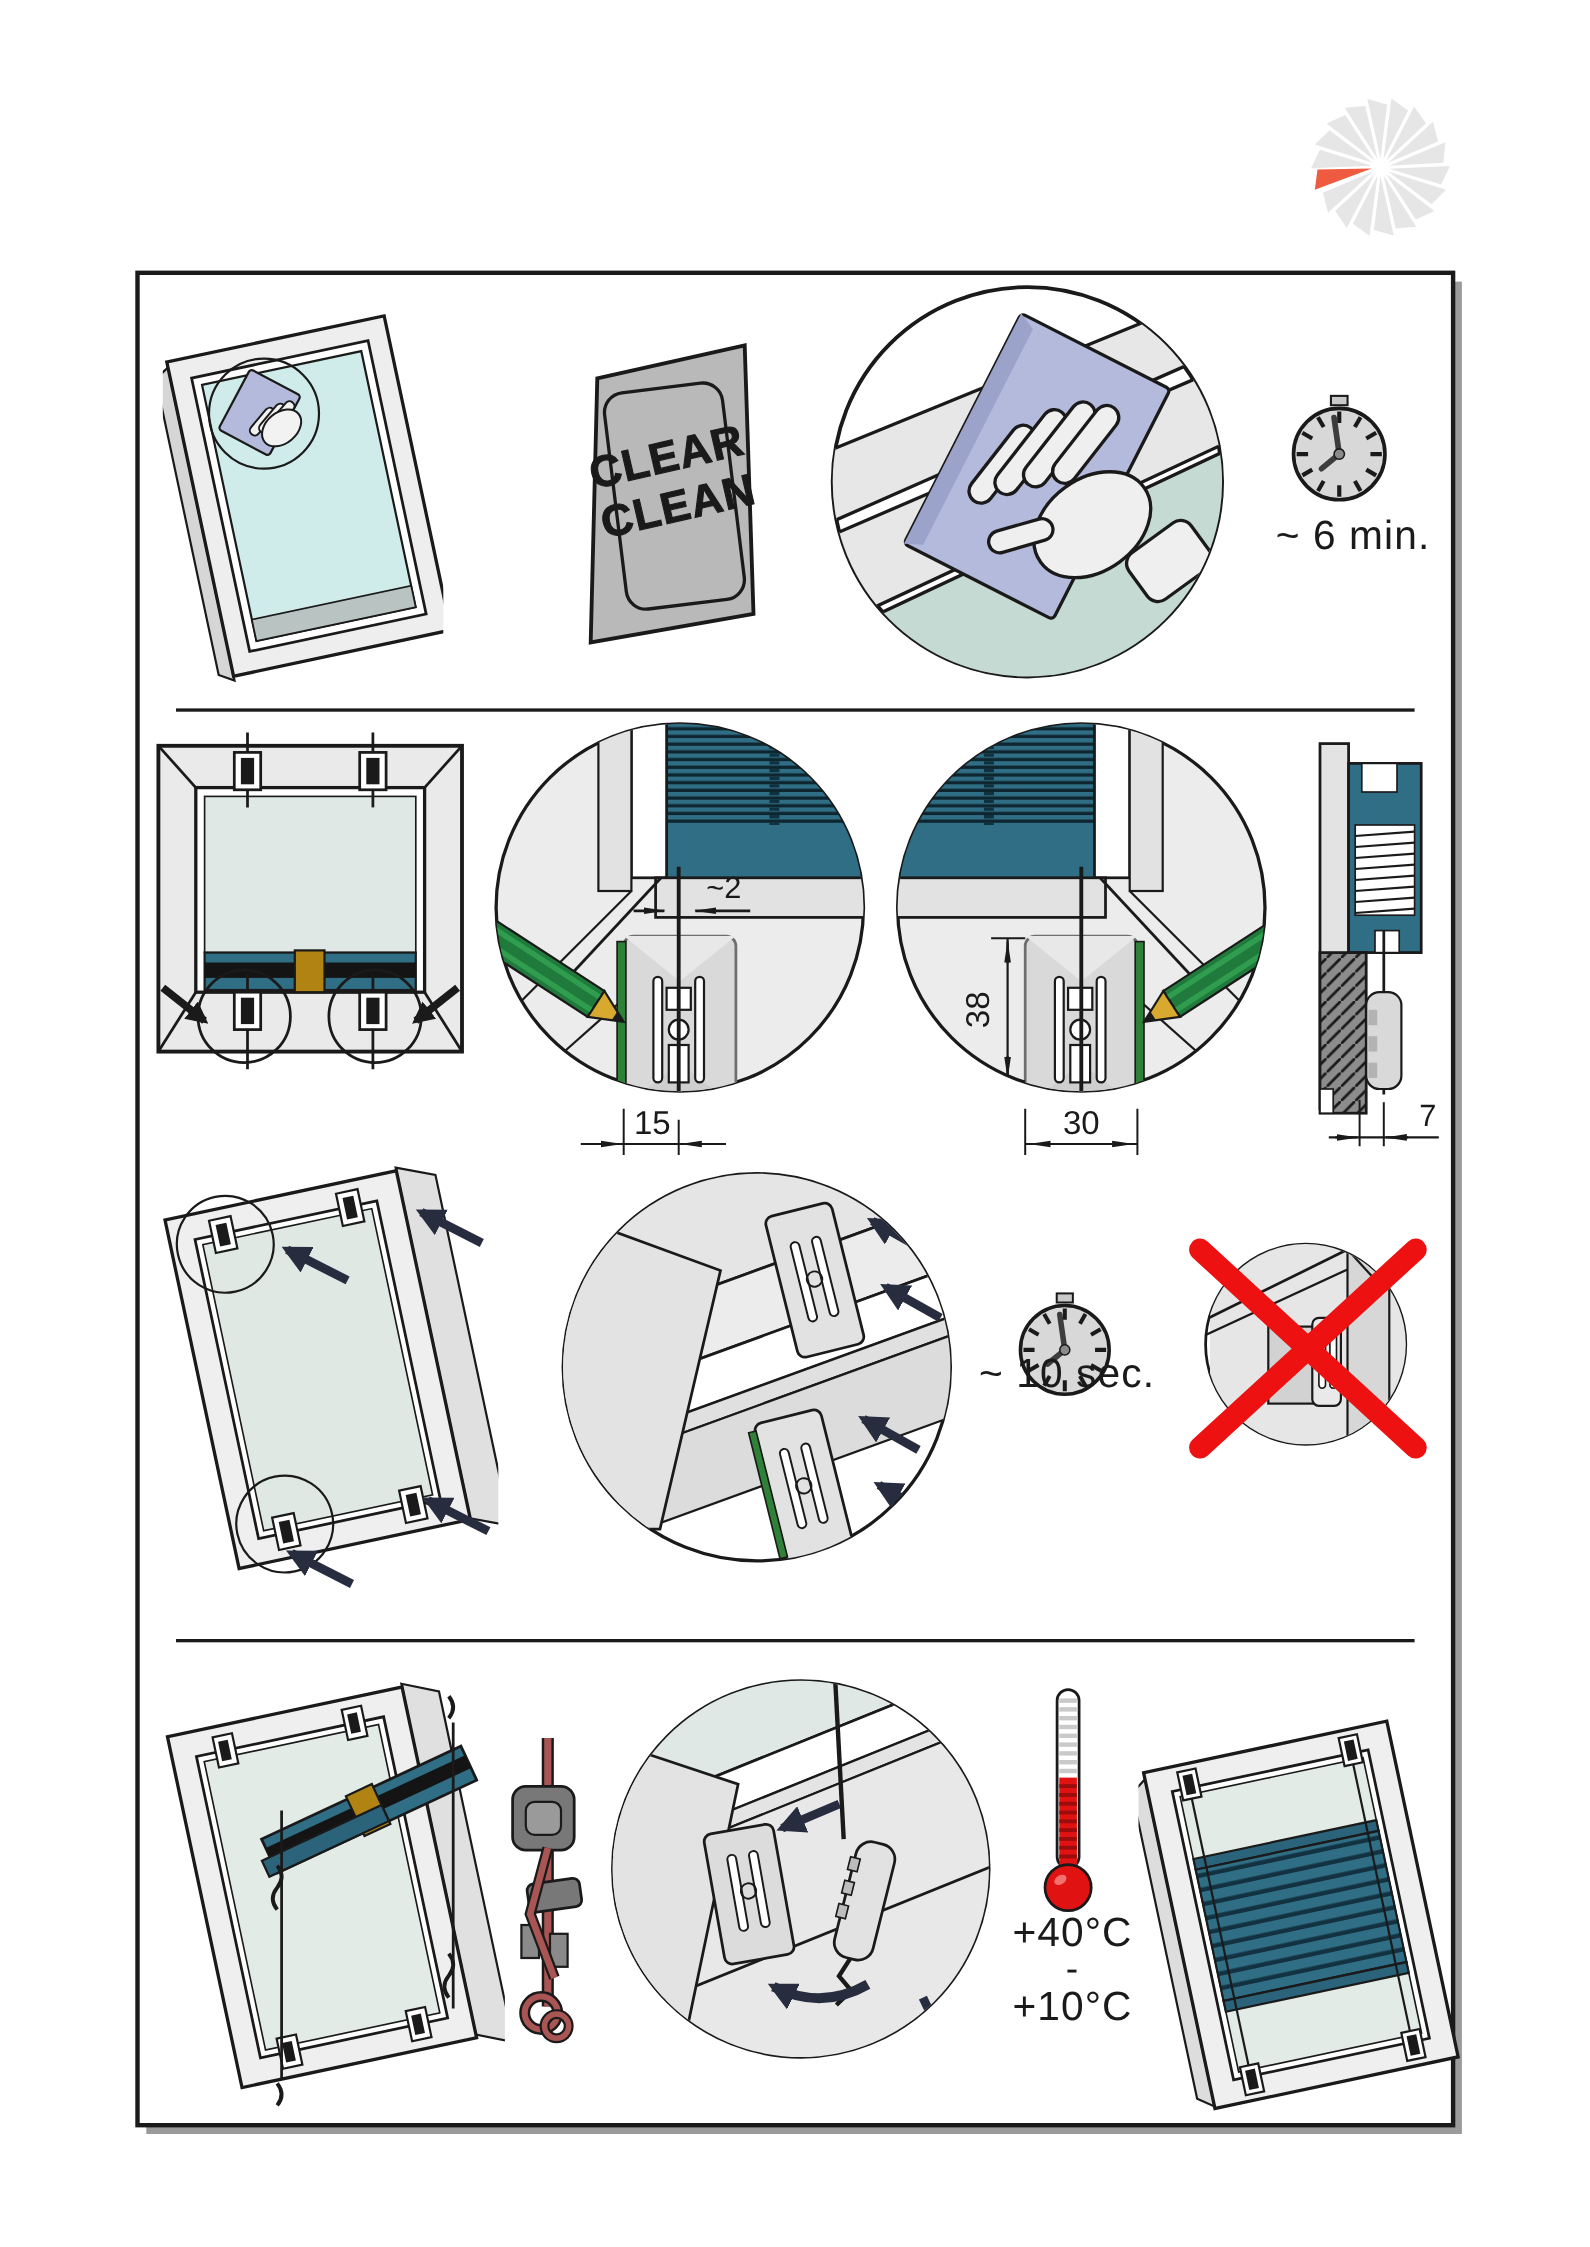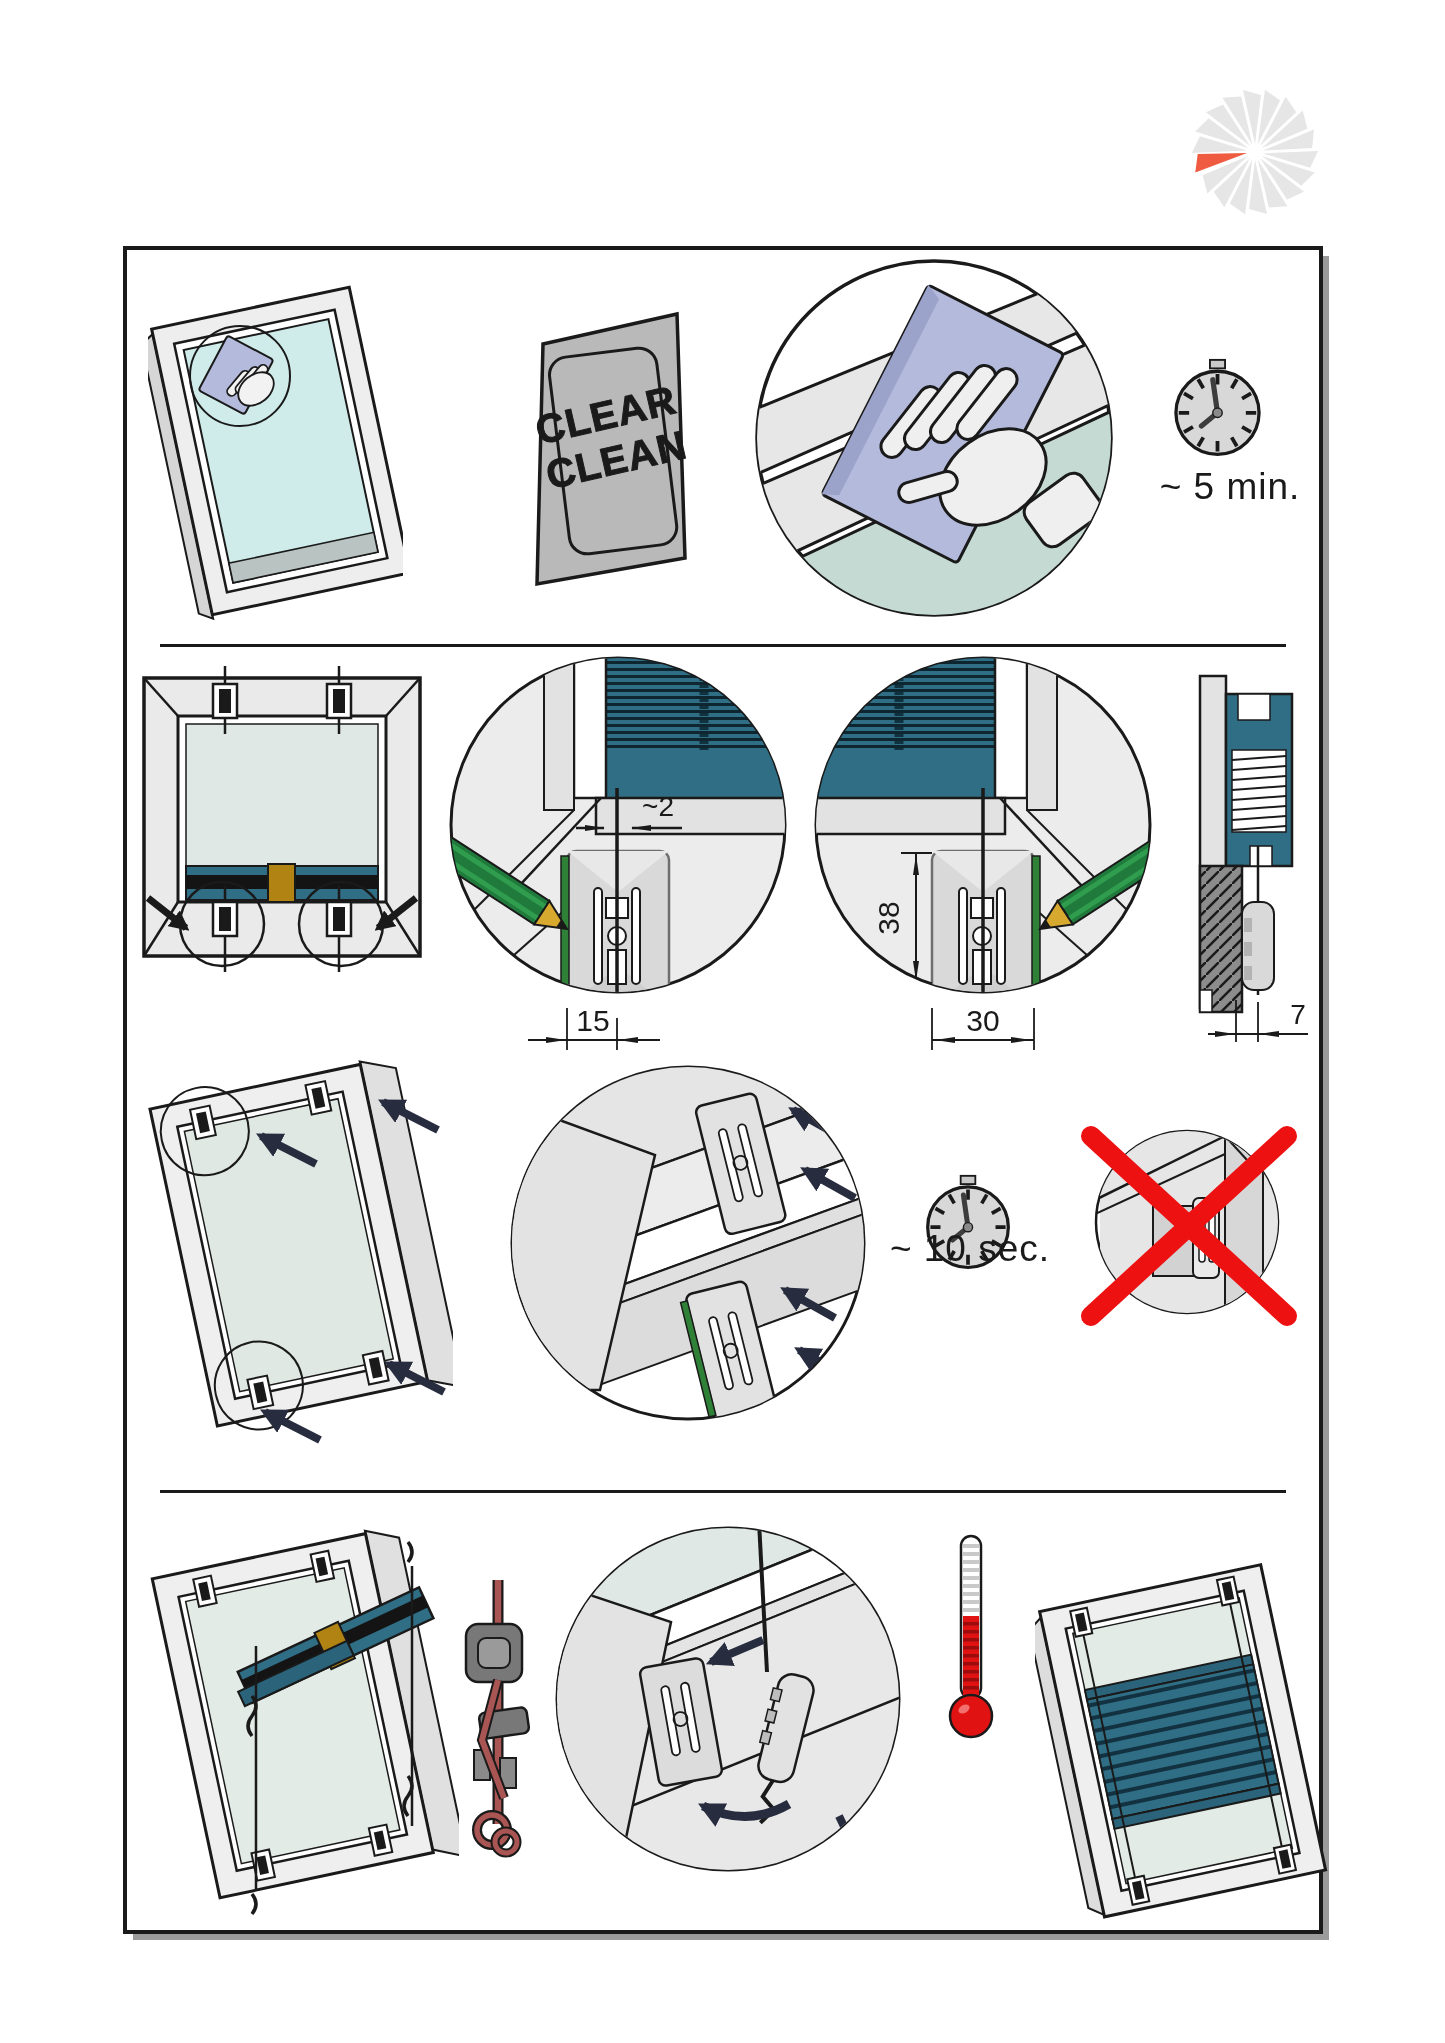--- a/index.html
+++ b/index.html
@@ -151,21 +151,21 @@
         <ellipse cx="245" cy="225" rx="58" ry="42" transform="rotate(-36 245 225)"></ellipse>
         <rect x="280" y="232" width="70" height="52" rx="12" transform="rotate(-36 315 258)"></rect>
         <rect x="170" y="205" width="20" height="60" rx="10" transform="rotate(74 180 235)"></rect>
       </g>
     </g>
   </svg>
 
   <svg class="abs" style="left:1170px;top:358px" width="95" height="102" viewBox="0 0 100 108">
       <use href="#symClock"></use>
     </svg>
-  <div class="lbl lbl-big" style="left:1130px;top:466px;width:200px">~ 5 min.</div>
+  <div class="lbl lbl-big" style="left:1130px;top:466px;width:200px">~ 6 min.</div>
 
   <svg class="abs" style="left:128px;top:662px" width="312" height="350" viewBox="0 0 312 350">
     <rect x="16" y="16" width="276" height="278" fill="#eaeaea" stroke="#1a1a1a" stroke-width="3.5"></rect>
     <g stroke="#1a1a1a" stroke-width="2.5">
       <line x1="16" y1="16" x2="50" y2="54"></line>
         <line x1="292" y1="16" x2="258" y2="54"></line>
       <line x1="16" y1="294" x2="50" y2="240"></line>
         <line x1="292" y1="294" x2="258" y2="240"></line>
     </g>
     <rect x="50" y="54" width="208" height="186" fill="#ffffff" stroke="#1a1a1a" stroke-width="3"></rect>
@@ -563,20 +563,25 @@
         <rect x="40" y="116" width="16" height="3.5"></rect>
       <rect x="40" y="124" width="16" height="3.5"></rect>
         <rect x="40" y="132" width="16" height="3.5"></rect>
       <rect x="40" y="140" width="16" height="3.5"></rect>
         <rect x="40" y="148" width="16" height="3.5"></rect>
       <rect x="40" y="156" width="16" height="3.5"></rect>
     </g>
     <circle cx="48" cy="186" r="21" fill="#E01212" stroke="#1a1a1a" stroke-width="2.5"></circle>
     <ellipse cx="41" cy="179" rx="6" ry="4" fill="#f2706e" transform="rotate(-30 41 179)"></ellipse>
   </svg>
+  <div class="lbl temps" style="left:895px;top:1738px;width:160px">
+    <div>+40°C</div>
+    <div class="dash">-</div>
+    <div>+10°C</div>
+  </div>
 
   <svg class="abs" style="left:1035px;top:1532px" width="300" height="392" viewBox="0 0 300 392">
     <g transform="rotate(-12 150 196)">
       <polygon points="32,58 18,68 18,352 32,362" fill="#dddddd" stroke="#1a1a1a" stroke-width="2"></polygon>
       <rect x="32" y="52" width="226" height="312" fill="#efefef" stroke="#1a1a1a" stroke-width="3"></rect>
       <rect x="54" y="74" width="182" height="268" fill="#ffffff" stroke="#1a1a1a" stroke-width="2.5"></rect>
       <rect x="60" y="80" width="170" height="256" fill="#e3ebe7" stroke="#1a1a1a" stroke-width="1.5"></rect>
       <g>
         <rect x="60" y="138" width="170" height="10" fill="#2a637a" stroke="#1a1a1a" stroke-width="2"></rect>
         <rect x="60" y="148" width="170" height="122" fill="url(#patPleatWin)" stroke="#1a1a1a" stroke-width="2"></rect>

